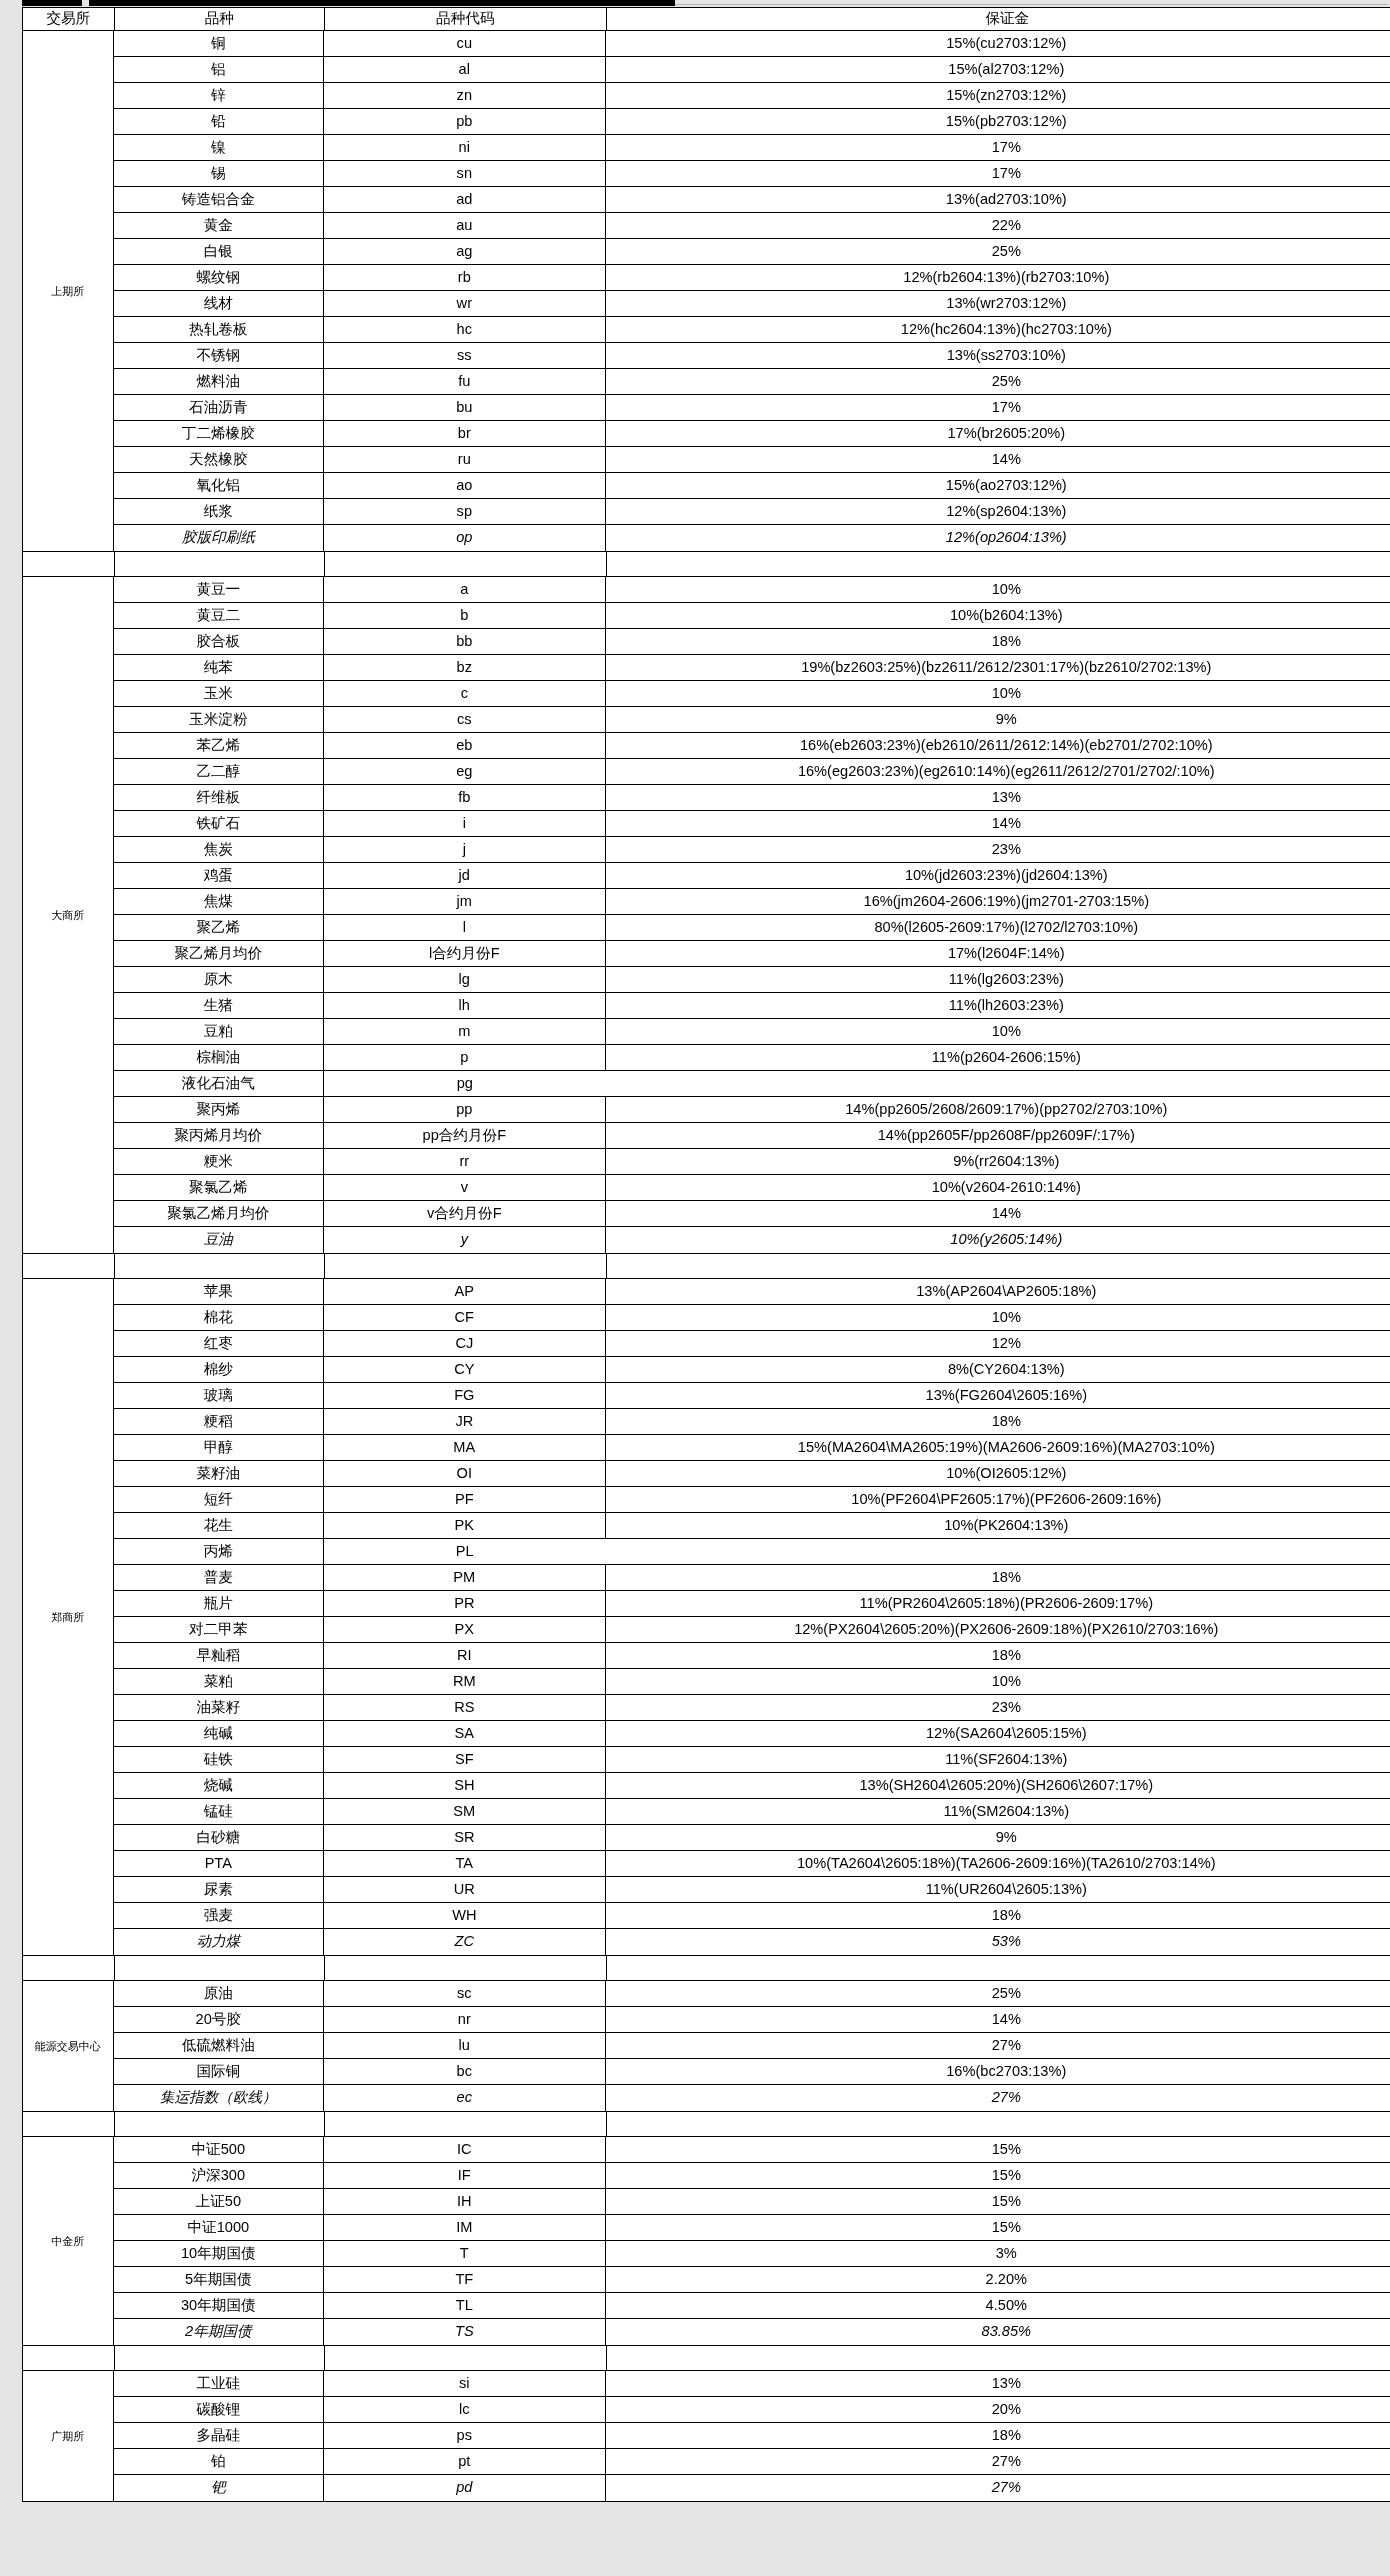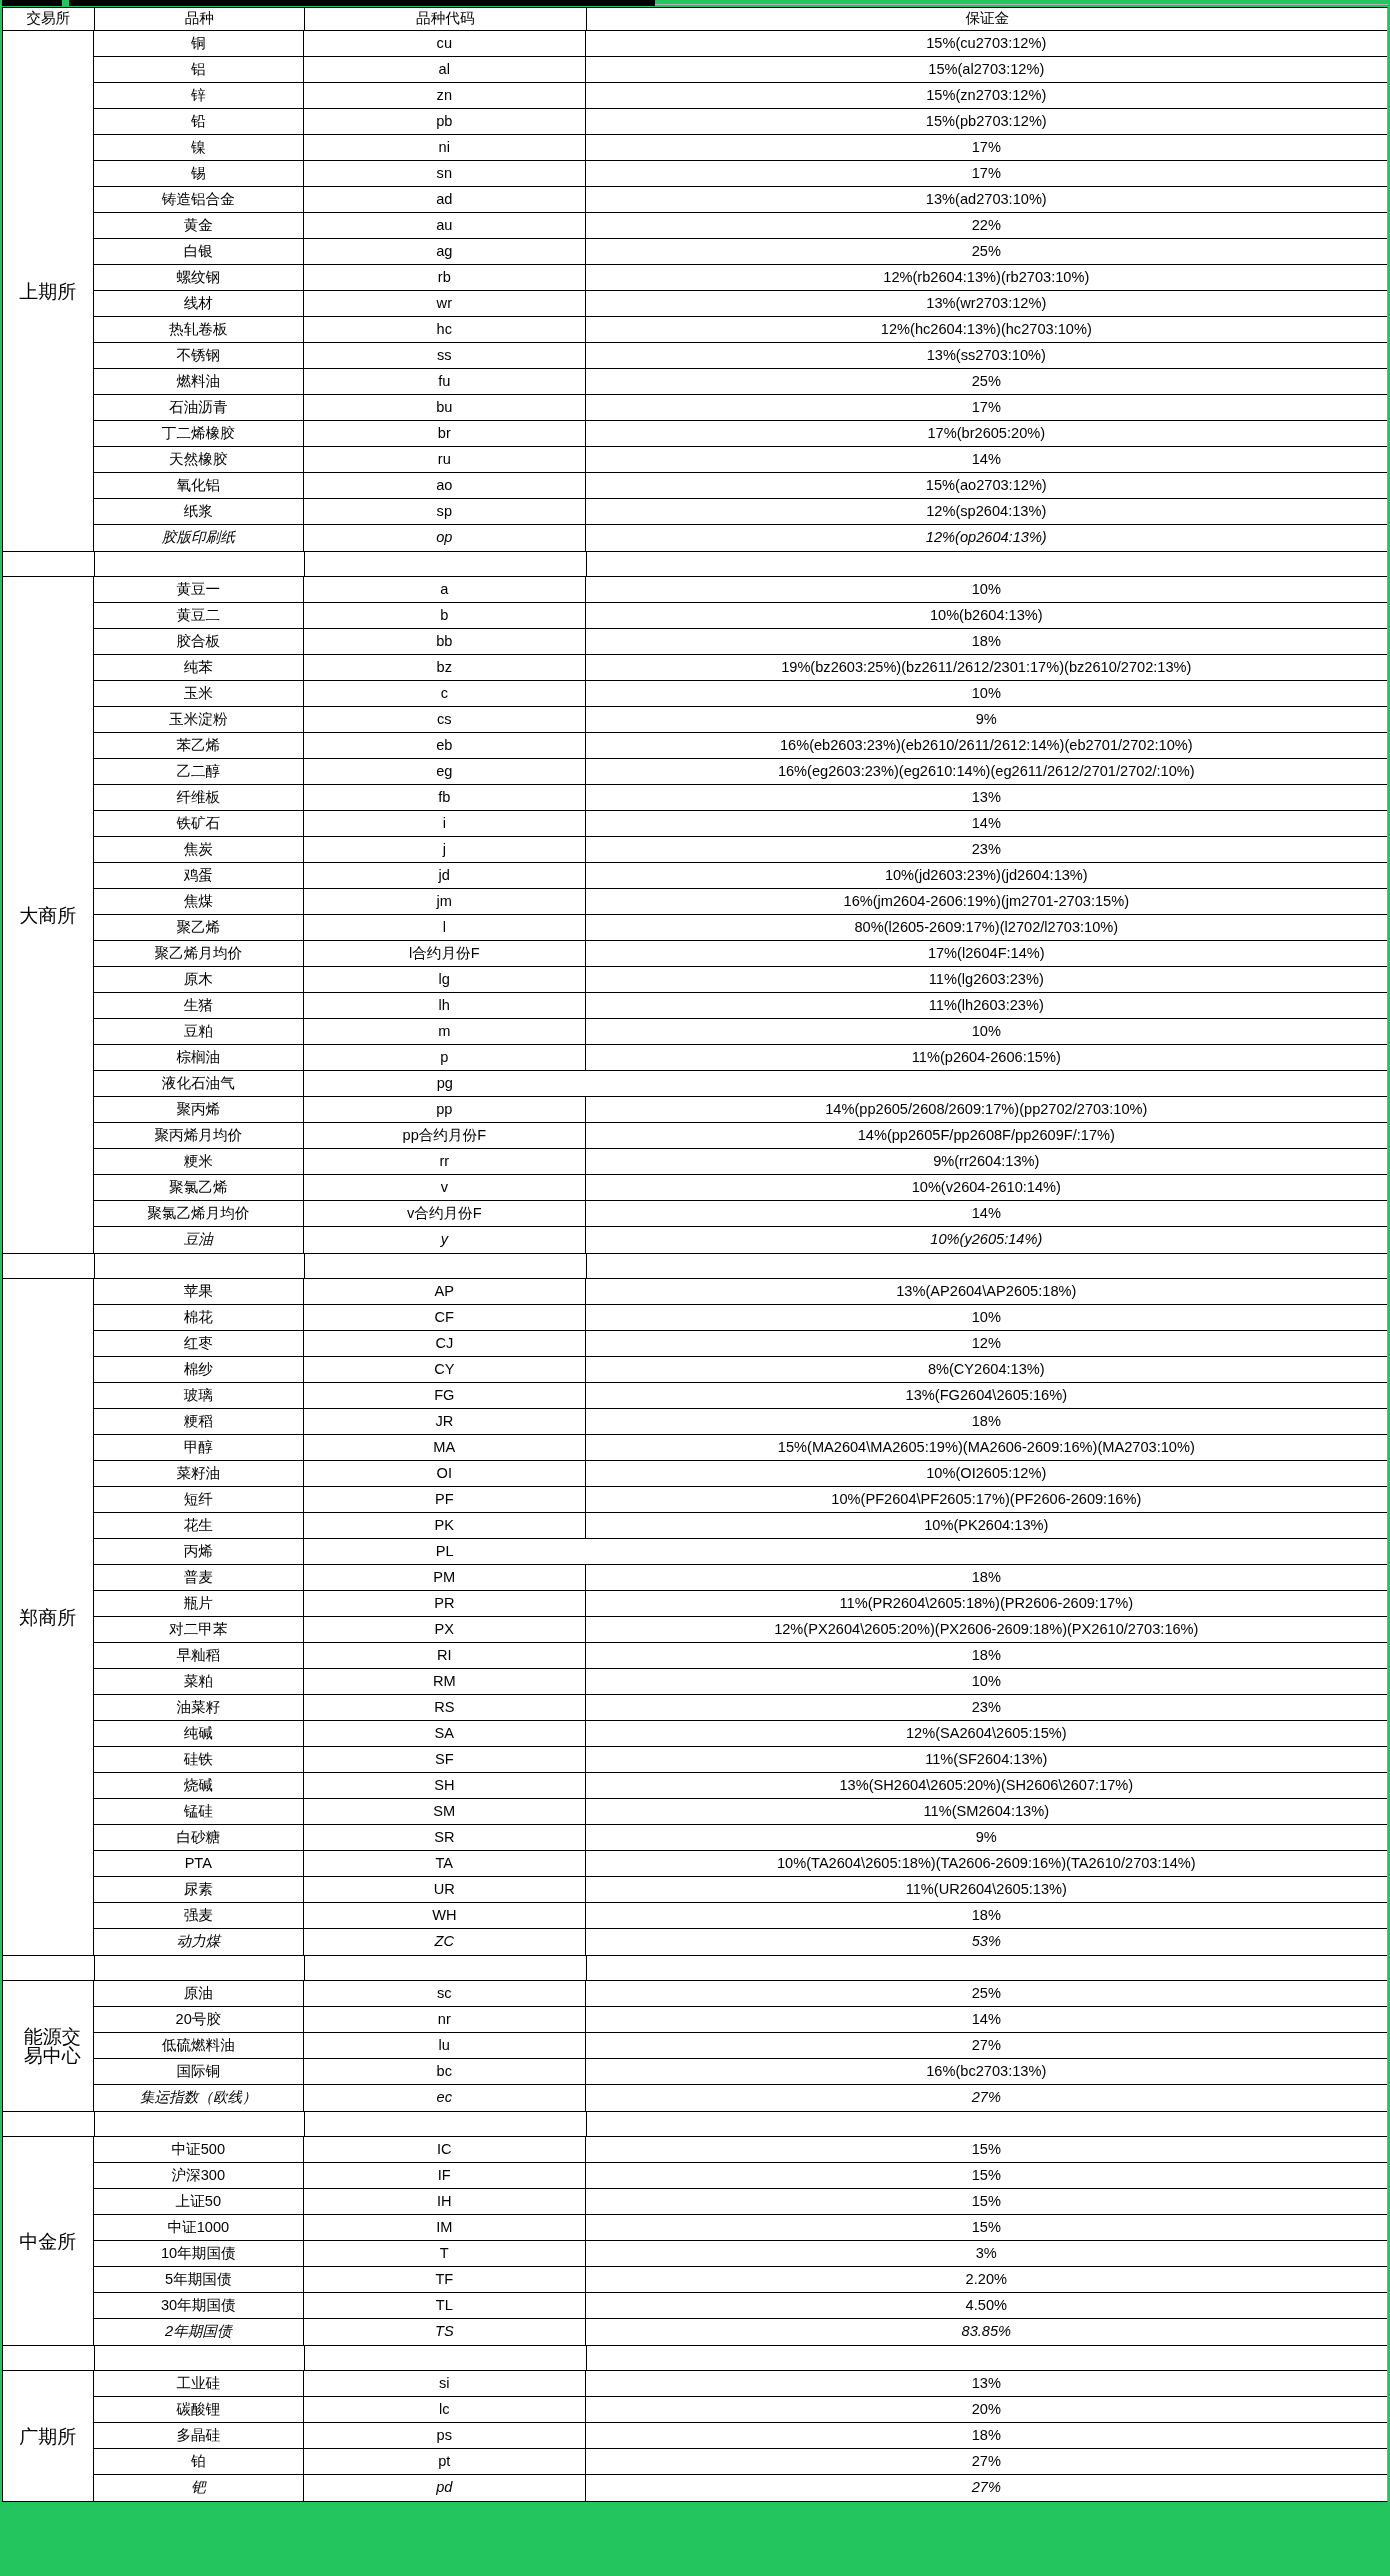--- a/index.html
+++ b/index.html
@@ -1,24 +1,25 @@
 <!DOCTYPE html>
 <html style="font-size:14.6px"><head>
 <meta charset="utf-8">
 <style>
   * { box-sizing: border-box; margin: 0; padding: 0; }
   html, body { background: #ffffff; }
   .page {
     position: relative;
     width: 1391px;
     height: 2576px;
-    background: #22c55e;
+    background: #e5e5e5;
     color: #000000;
     font-family: "Liberation Sans", sans-serif;
     overflow: hidden;
+    padding-left: 20px;
   }
   
   .top-strip { position: relative; height: 7.3px; }
   .top-strip .seg { position: absolute; top: 0; height: 5.5px; background: #000; }
   .top-strip .seg1 { left: 1.8px;  width: 60px; }
   .top-strip .seg2 { left: 69px; width: 586px; }
   .top-strip .hairline { position: absolute; top: 3.7px; left: 655px; right: 2.7px; height: 0.9px; background: #b3b3b3; }
 
   .tbl {
     margin-left: 1.8px;
@@ -46,21 +47,21 @@
   .thead .hcell:last-child { border-right: none; }
 
   .section { display: flex; }
   .exch-cell {
     width: 92px;
     border-right: 0.9px solid #000;
     display: flex;
     align-items: center;
     justify-content: center;
     text-align: right;
-    font-size: 19px;
+    font-size: 11px;
     line-height: 19px;
     padding: 0 12px;
   }
   .rows { flex: 1; width: 1293px; }
   .row {
     display: grid;
     grid-template-columns: 210px 282px 801px;
     height: 26px;
     border-bottom: 0.9px solid #000;
   }

